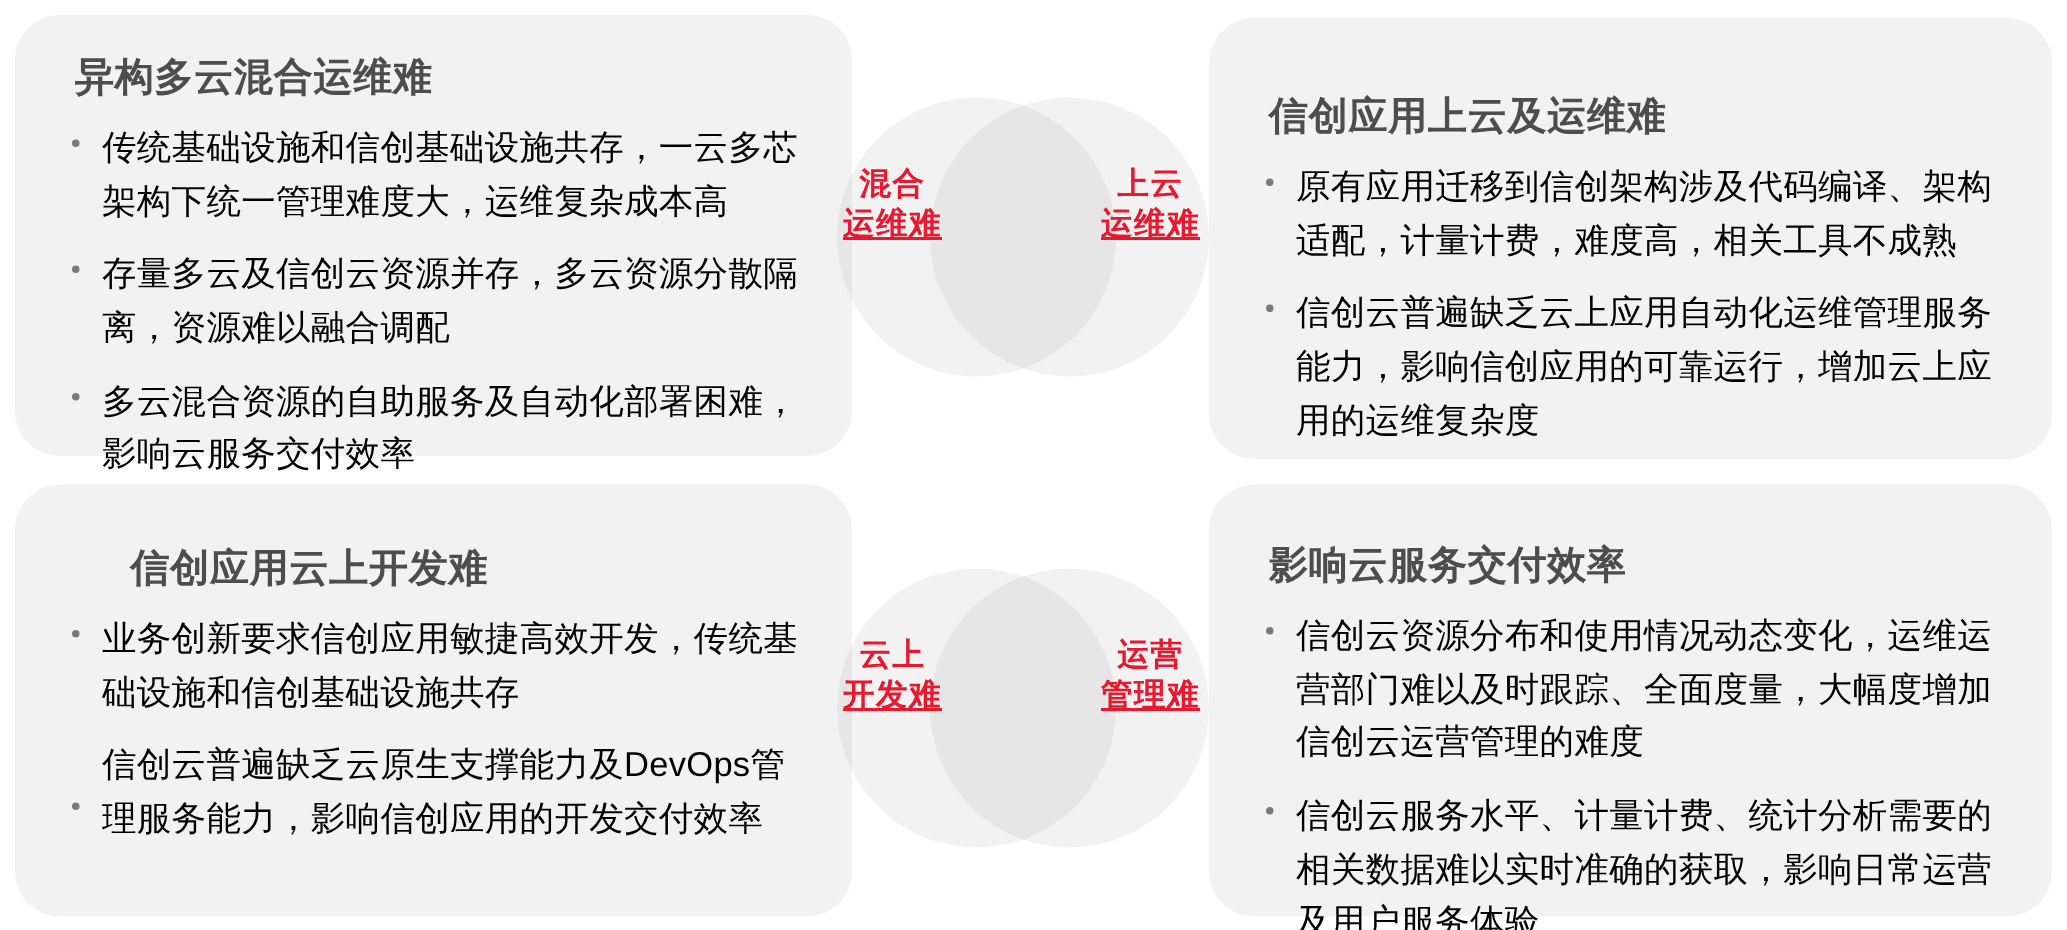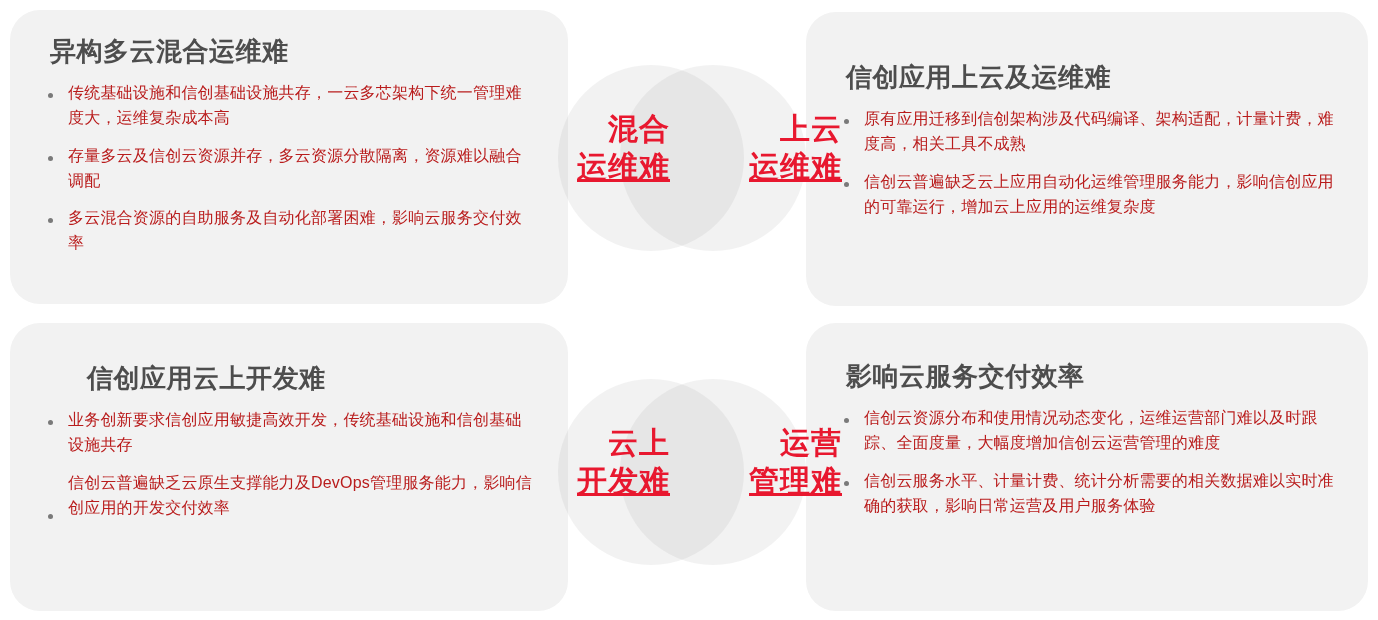--- a/index.html
+++ b/index.html
@@ -48,23 +48,23 @@
 
   .bullets {
     list-style: none;
     margin: 0;
     padding: 0;
   }
   .bullet {
     position: relative;
     padding-left: 24px;
     margin-bottom: 13px;
-    font-size: 16px;
+    font-size: 23px;
     line-height: 1.55;
-    color: #b91c1c;
+    color: #000000;
     letter-spacing: 0.2px;
   }
   .bullet:last-child { margin-bottom: 0; }
 
   .bullet .dot {
     position: absolute;
     left: 4px;
     top: 12px;
     width: 5px;
     height: 5px;
@@ -91,22 +91,22 @@
     border-radius: 50%;
     background: rgba(150,150,150,0.12);
   }
   .venn-circle.left  { left: 0px; }
   .venn-circle.right { left: 62px; }
 
   .venn-label {
     position: absolute;
     top: 52px;
     width: 150px;
-    text-align: right;
-    font-size: 30px;
+    text-align: center;
+    font-size: 21px;
     font-weight: bold;
     line-height: 1.28;
     color: #e8182f;
     letter-spacing: 1px;
     white-space: nowrap;
   }
   .venn-label.left  { left: -38px; }
   .venn-label.right { left: 134px; }
   .venn-label .l2 { display: block; text-decoration: underline; }
 </style>

